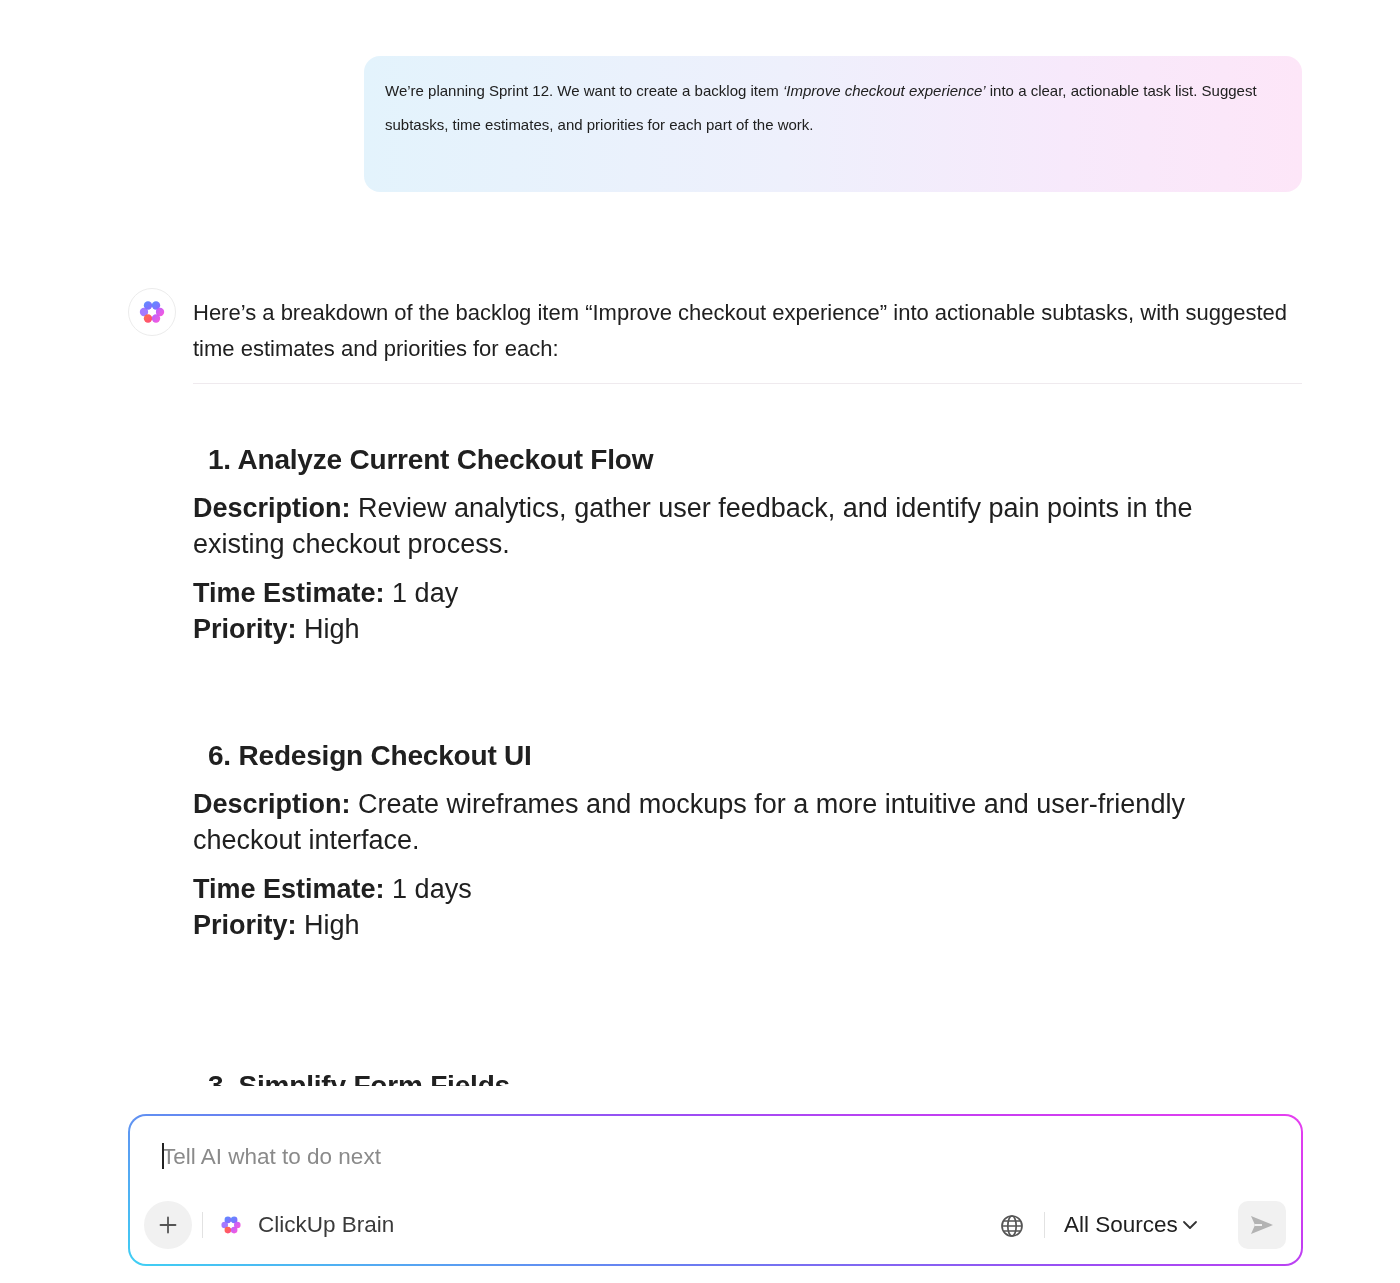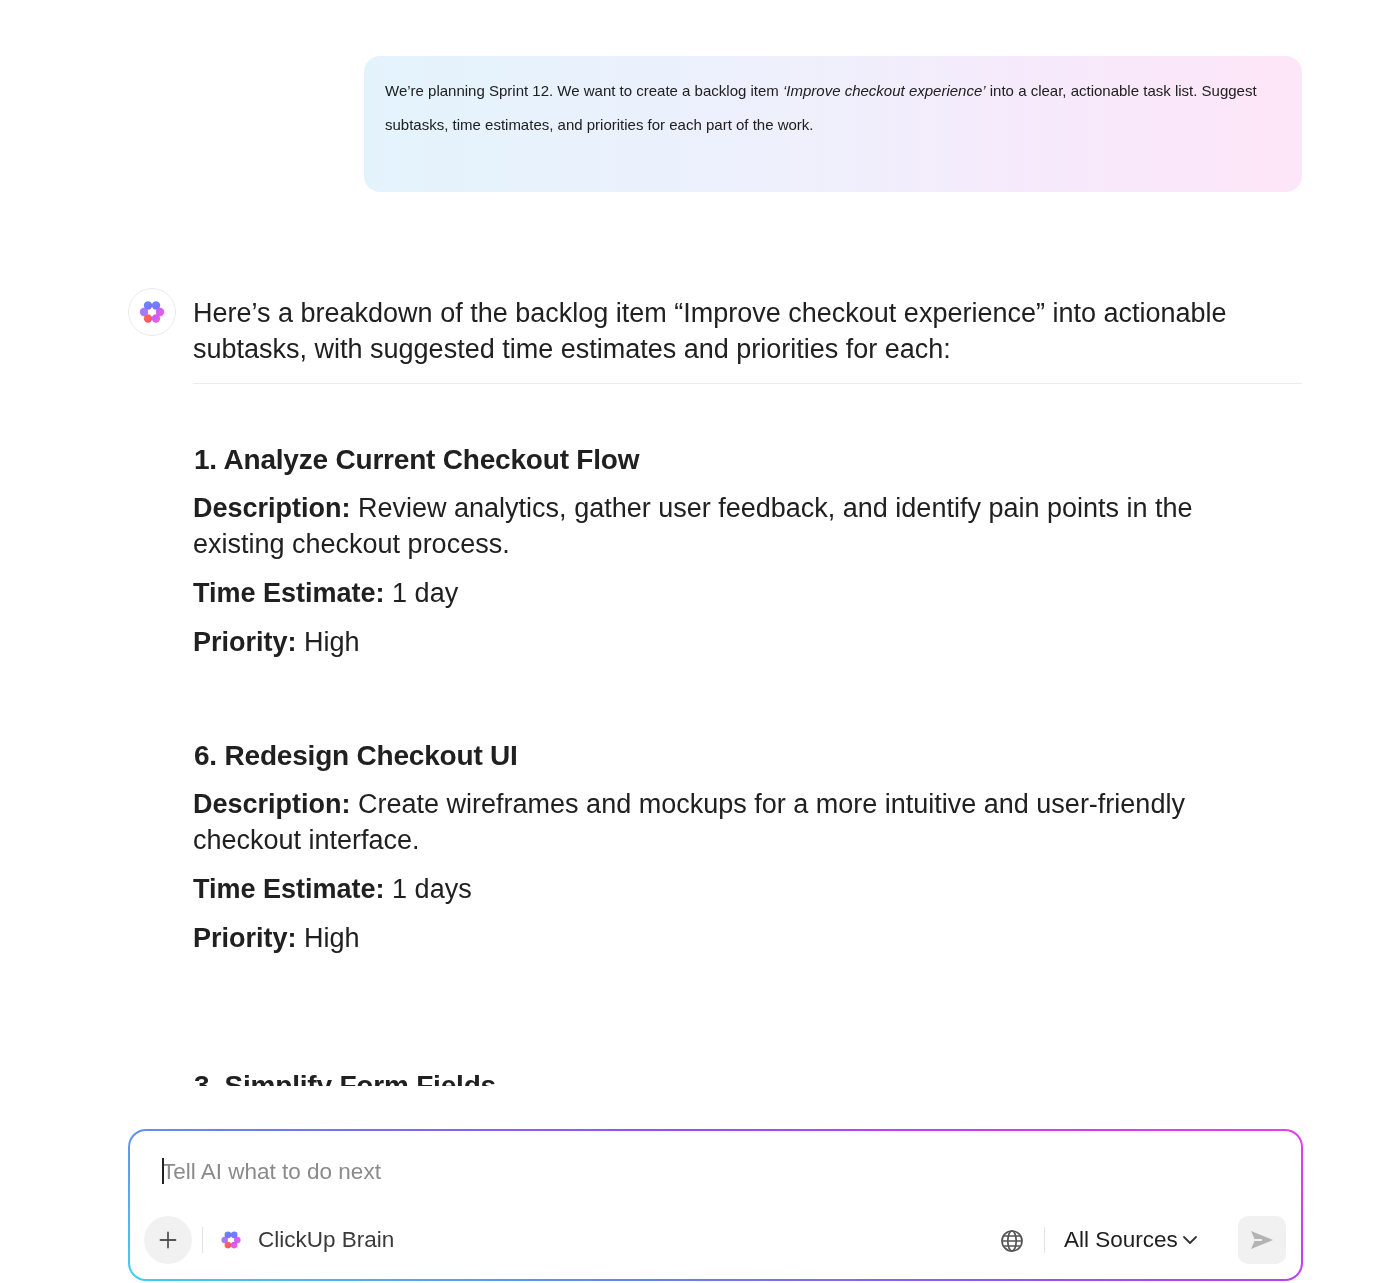--- a/index.html
+++ b/index.html
@@ -45,21 +45,21 @@
       background: #ffffff;
       display: flex;
       align-items: center;
       justify-content: center;
     }
     .ai-intro {
       position: absolute;
       left: 193px;
       top: 295px;
       width: 1110px;
-      font-size: 27px;
+      font-size: 22px;
       line-height: 36px;
       color: #202020;
     }
     .divider {
       position: absolute;
       left: 193px;
       top: 383px;
       width: 1109px;
       height: 1px;
       background: #efeaee;
@@ -77,44 +77,43 @@
     .task {
       position: absolute;
       left: 193px;
       width: 1050px;
     }
     .task-title {
       font-size: 28px;
       font-weight: 700;
       line-height: 36px;
       color: #202020;
-      margin-left: 1px;
+      margin-left: 15px;
       letter-spacing: -0.2px;
     }
     .task-line {
       font-size: 27px;
       line-height: 36px;
       color: #202020;
     }
     .task-line b { font-weight: 700; }
     .task-desc { margin-top: 12px; }
     .task-time { margin-top: 13px; }
-    .task-priority { margin-top: 13px; }
+    .task-priority { }
 
     
     .composer {
       position: absolute;
       left: 128px;
       top: 1114px;
       width: 1175px;
       height: 152px;
       border-radius: 18px;
       padding: 2px;
       background: linear-gradient(20deg, #3fd0f4 0%, #6b7cf1 35%, #9b4df4 60%, #c93cf2 80%, #e63ef0 100%);
-      margin-top: 15px;
     }
     .composer-inner {
       position: relative;
       width: 100%;
       height: 100%;
       border-radius: 16px;
       background: #ffffff;
     }
     .composer-input {
       position: absolute;

